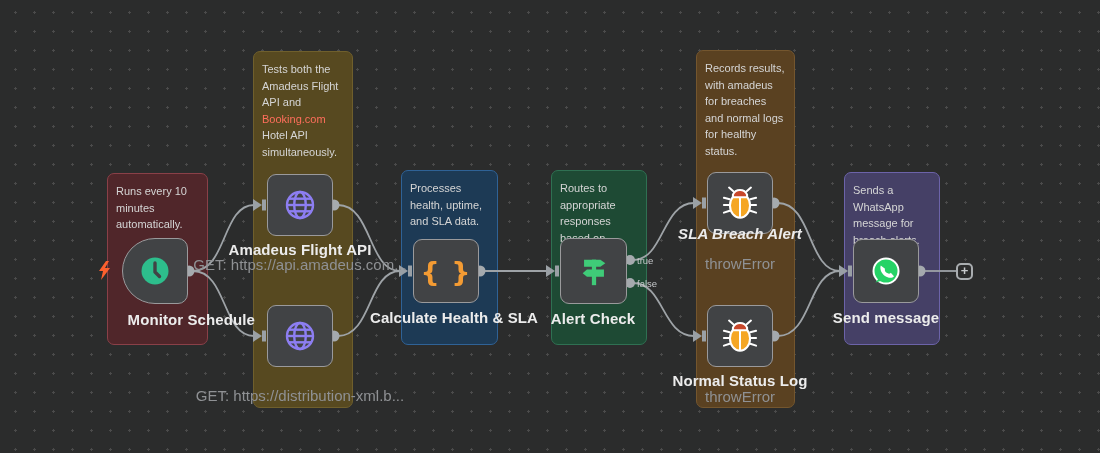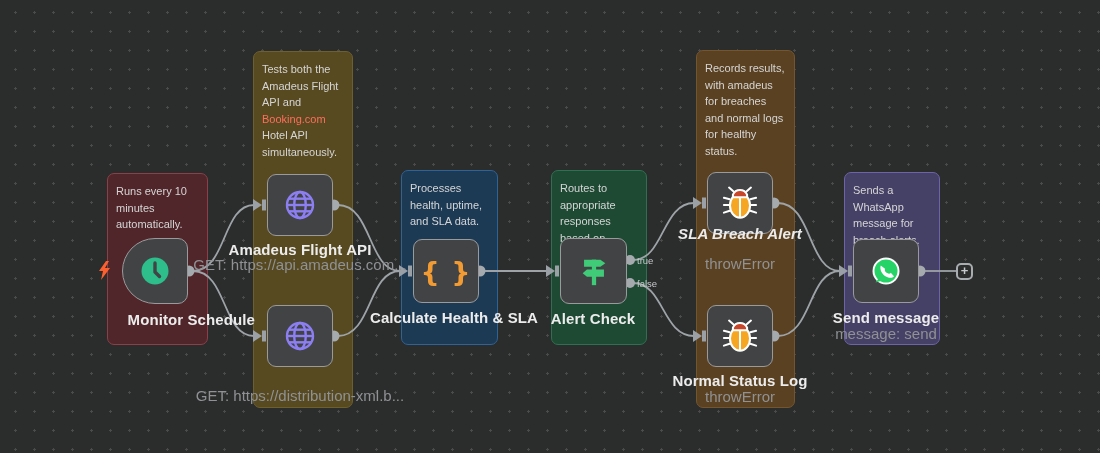--- a/index.html
+++ b/index.html
@@ -212,17 +212,16 @@
   <div class="node-sub" style="left:630px;top:388px;">throwError</div>
 
   <div class="node" style="left:853px;top:239px;width:66px;height:64px;">
     <svg width="34" height="34" viewBox="-17 -17 34 34">
       <circle r="13.5" fill="#fff"></circle>
       <path d="M 0,-11.5 A 11.5 11.5 0 1 0 0,11.5 A 11.5 11.5 0 0 0 11.5,0 A 11.5 11.5 0 0 0 0,-11.5 Z M -6,6 L -10.5,11.5 L -4,9.5 Z" fill="#25d366"></path>
       <path d="M -5.2,-5.5 C -6.5,-2 -4.5,2.5 -1,5 C 2.5,7.5 6.5,7.2 8,5.2 L 4.8,1.8 C 3.8,3 2,2.8 0.6,1.8 C -0.8,0.8 -1.6,-0.9 -1,-2.3 Z" fill="#fff"></path>
     </svg>
   </div>
   <div class="node-label" style="left:786px;top:309px;">Send message</div>
-  <div class="node-sub" style="left:776px;top:325px;">message: send</div>
 
   <div class="plus-btn">+</div>
 
 </div>
 
 </body></html>

